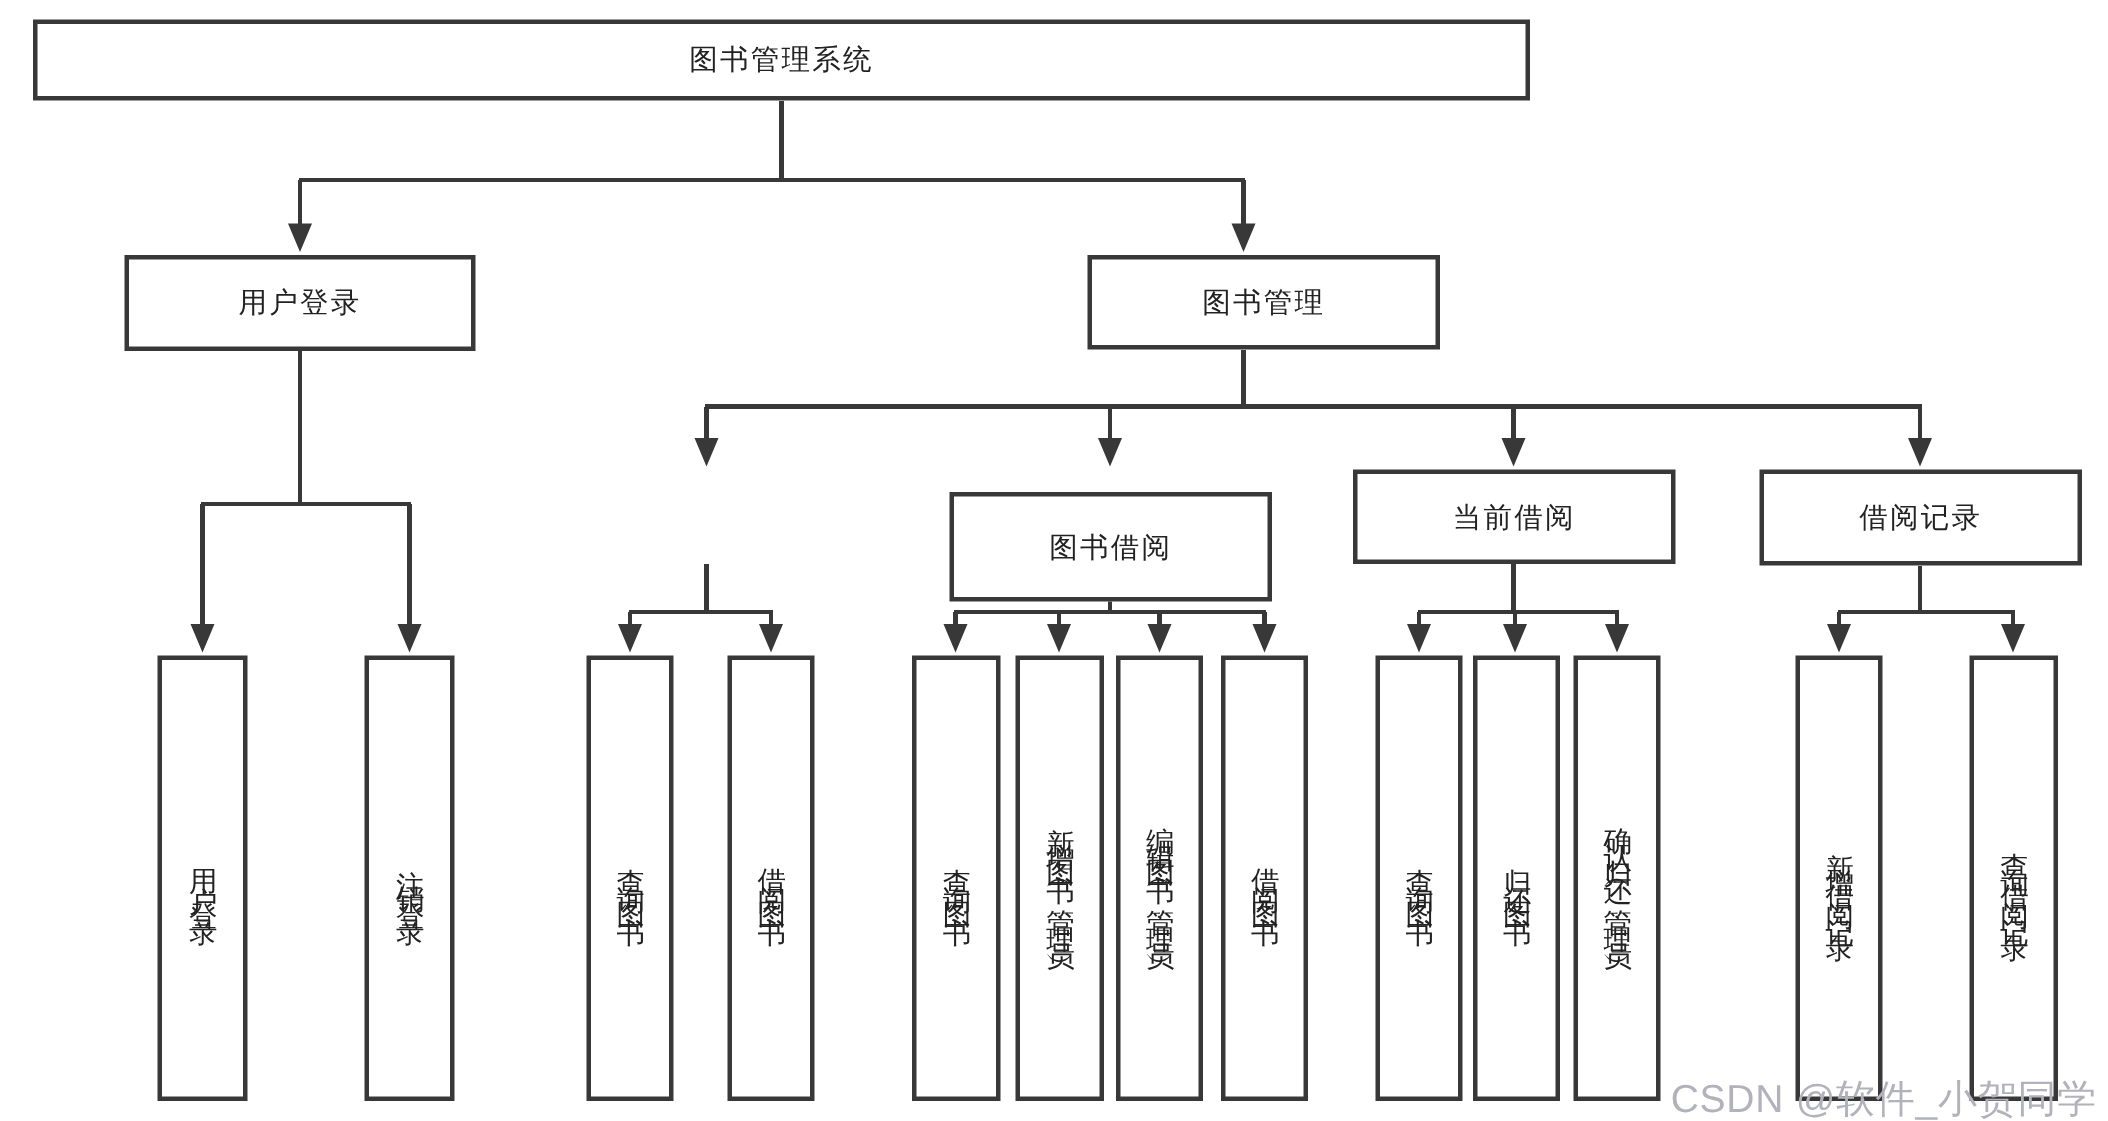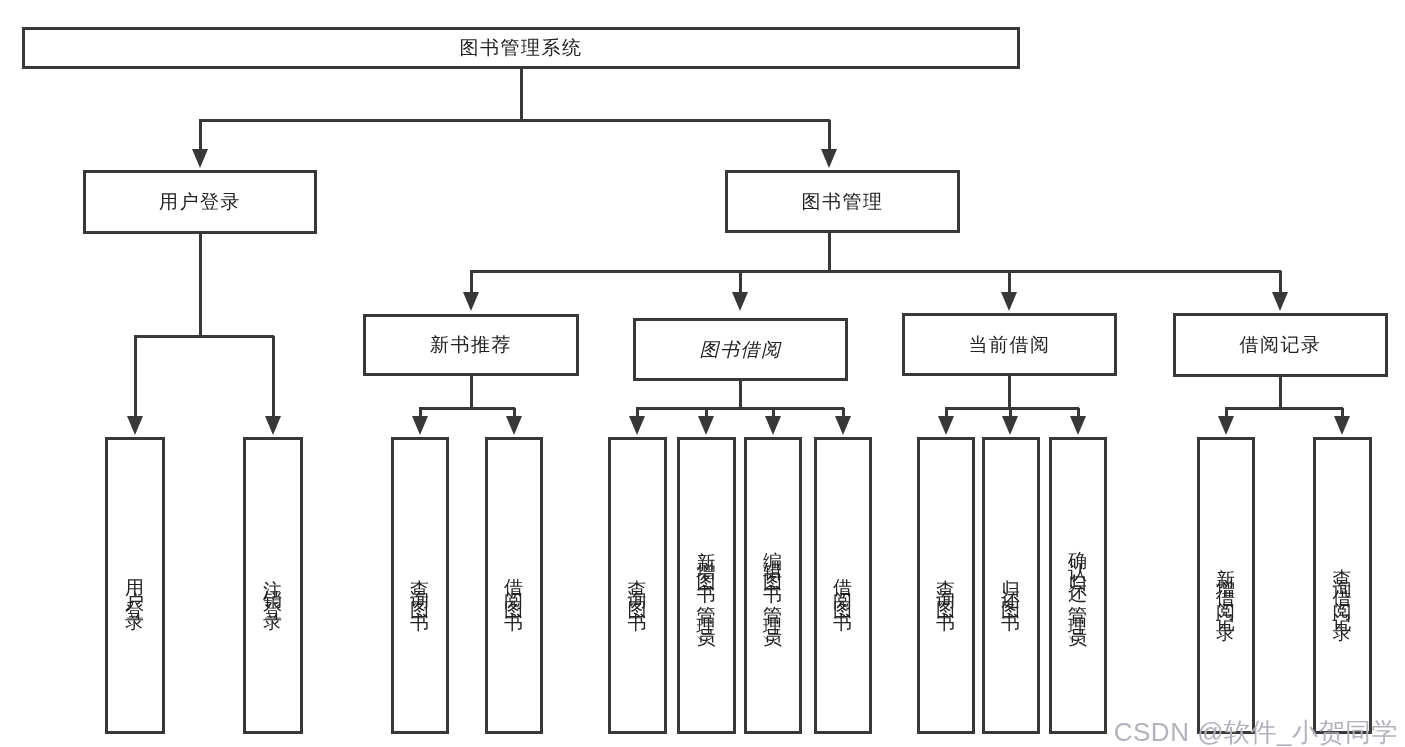--- a/index.html
+++ b/index.html
@@ -67,35 +67,32 @@
          M1001 292 L1017 292 L1009 311 Z  M1272 292 L1288 292 L1280 311 Z
          M127 416 L143 416 L135 435 Z  M265 416 L281 416 L273 435 Z
          M412 416 L428 416 L420 435 Z  M506 416 L522 416 L514 435 Z
          M629 416 L645 416 L637 435 Z  M698 416 L714 416 L706 435 Z
          M765 416 L781 416 L773 435 Z  M835 416 L851 416 L843 435 Z
          M938 416 L954 416 L946 435 Z  M1002 416 L1018 416 L1010 435 Z
          M1070 416 L1086 416 L1078 435 Z  M1218 416 L1234 416 L1226 435 Z
          M1334 416 L1350 416 L1342 435 Z"></path>
   </svg>
 
-  <div class="node" style="left:22px; top:27px; width:998px; height:42px;">
+  <div class="node" style="left:22px; top:13px; width:998px; height:54px;">
     <span>图书管理系统</span>
   </div>
 
   <div class="node" style="left:83px; top:170px; width:234px; height:64px;">
     <span>用户登录</span>
   </div>
   <div class="node" style="left:725px; top:170px; width:235px; height:63px;">
     <span>图书管理</span>
   </div>
 
-  <div class="node" style="left:363px; top:314px; width:216px; height:62px;">
-    <span>新书推荐</span>
-  </div>
-  <div class="node" style="left:633px; top:318px; width:215px; height:63px;font-style:italic;">
+  <div class="node" style="left:633px; top:328px; width:215px; height:73px;">
     <span>图书借阅</span>
   </div>
   <div class="node" style="left:902px; top:313px; width:215px; height:63px;">
     <span>当前借阅</span>
   </div>
   <div class="node" style="left:1173px; top:313px; width:215px; height:64px;">
     <span>借阅记录</span>
   </div>
 
   <div class="node vert" style="left:105px; top:437px; width:60px; height:297px;">

